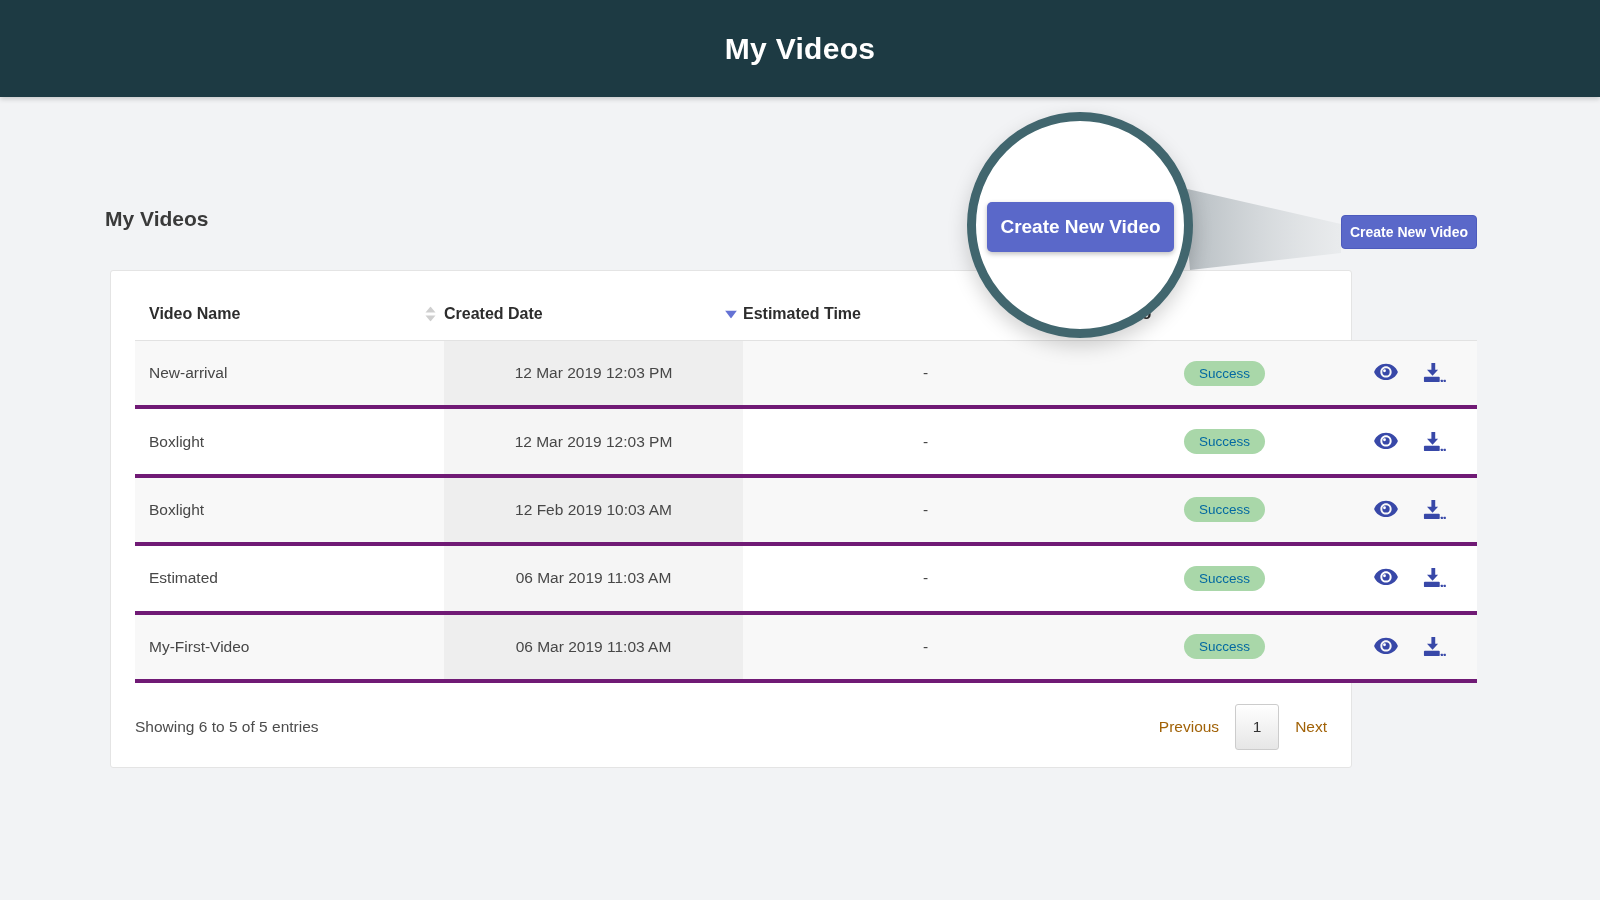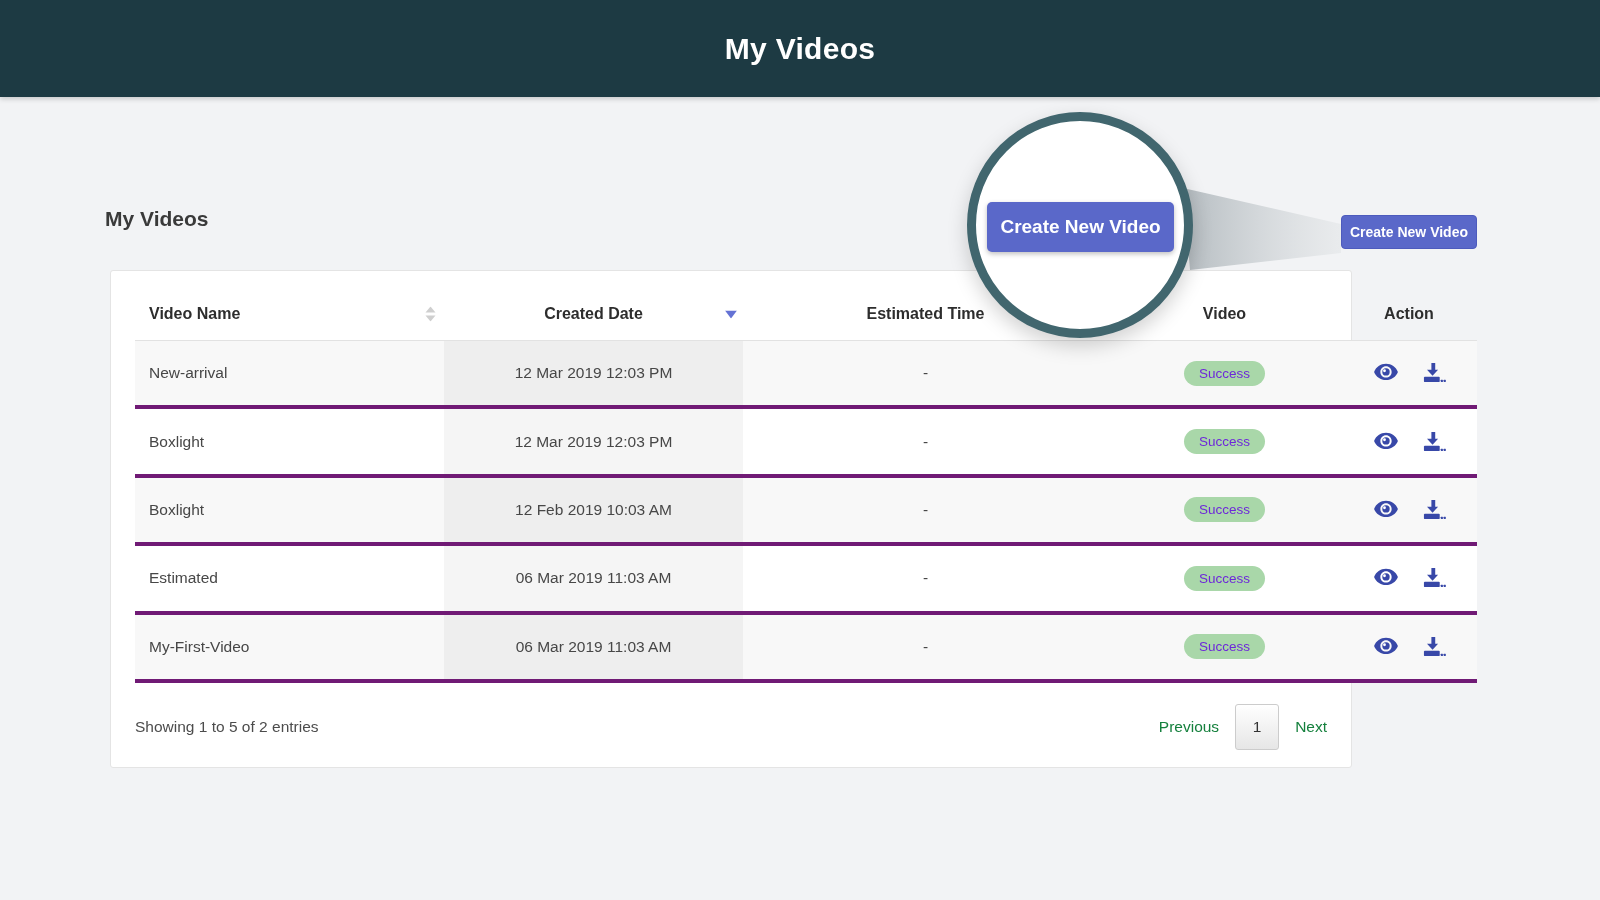--- a/index.html
+++ b/index.html
@@ -37,52 +37,52 @@
   .table-wrap { position:absolute; left:24px; top:16px; width:1342px; }
   .thead, .trow {
     display:grid;
     grid-template-columns:309px 299px 365px 233px 136px;
     align-items:center;
   }
   .thead { height:54px; border-bottom:1px solid #e2e2e2; }
   .th {
     font-size:16px; font-weight:bold; color:#2d2d2d;
     text-align:center; position:relative; height:100%;
-    display:flex; align-items:center; justify-content:center;
+    display:flex; align-items:center; justify-content:flex-start;
   }
   .th.left { justify-content:flex-start; padding-left:14px; }
   .sort-both { position:absolute; right:8px; top:50%; transform:translateY(-50%); }
   .sort-desc { position:absolute; right:6px; top:50%; transform:translateY(-45%); }
 
   .trow { height:68.4px; border-bottom:4px solid #701a75; }
   .trow:nth-child(odd)  { background:#f8f8f8; }
   .trow:nth-child(even) { background:#ffffff; }
   .td {
     font-size:15.5px; color:#474747; text-align:center; height:100%;
     display:flex; align-items:center; justify-content:center;
   }
   .td.left { justify-content:flex-start; padding-left:14px; }
   .td.shaded { background:rgba(0,0,0,0.038); }
 
   .badge {
-    background:#a9d7a9; color:#6d28d9;
+    background:#a9d7a9; color:#0369a1;
     font-size:13.5px; padding:5px 15px; border-radius:13px;
   }
 
   .action-cell { gap:22px; }
   .icon-btn { display:inline-flex; cursor:pointer; line-height:0; }
 
   
   .card-footer {
     position:absolute; left:24px; right:24px; top:414px; height:84px;
     display:flex; align-items:center; justify-content:space-between;
   }
   .entries-info { font-size:15.5px; color:#4c4c4c; }
   .pagination { display:flex; align-items:center; gap:16px; }
-  .page-link { font-size:15.5px; color:#15803d; cursor:pointer; }
+  .page-link { font-size:15.5px; color:#a16207; cursor:pointer; }
   .page-number {
     width:44px; height:46px; border:1px solid #cccccc; border-radius:3px;
     background:linear-gradient(#ffffff,#e6e6e6);
     display:flex; align-items:center; justify-content:center;
     font-size:15.5px; color:#333333; cursor:pointer;
   }
 
   
   .create-btn {
     position:absolute; left:1341px; top:215px; width:136px; height:34px;
@@ -154,23 +154,20 @@
         <svg class="sort-desc" width="12" height="8" viewBox="0 0 12 8">
           <polygon points="0,0 12,0 6,8" fill="#6472d4"></polygon>
         </svg>
       </div>
       <div class="th">
         <span>Estimated Time</span>
       </div>
       <div class="th">
         <span>Video</span>
       </div>
-      <div class="th">
-        <span>Action</span>
-      </div>
     </div>
 
     <div class="tbody">
         <div class="trow">
           <div class="td left">New-arrival</div>
           <div class="td shaded">12 Mar 2019 12:03 PM</div>
           <div class="td">-</div>
           <div class="td">
             <span class="badge">Success</span>
           </div>
@@ -290,20 +287,20 @@
                 <rect x="23.6" y="18.6" width="2.3" height="2.3" rx="0.4" fill="#3848a8"></rect>
               </svg>
             </span>
           </div>
         </div>
       </div>
 
   </div>
 
   <div class="card-footer">
-    <div class="entries-info">Showing 1 to 5 of 2 entries</div>
+    <div class="entries-info">Showing 6 to 5 of 5 entries</div>
     <div class="pagination">
       <span class="page-link">Previous</span>
       <span class="page-number">1</span>
       <span class="page-link">Next</span>
     </div>
   </div>
 </div>
 
 </body></html>

